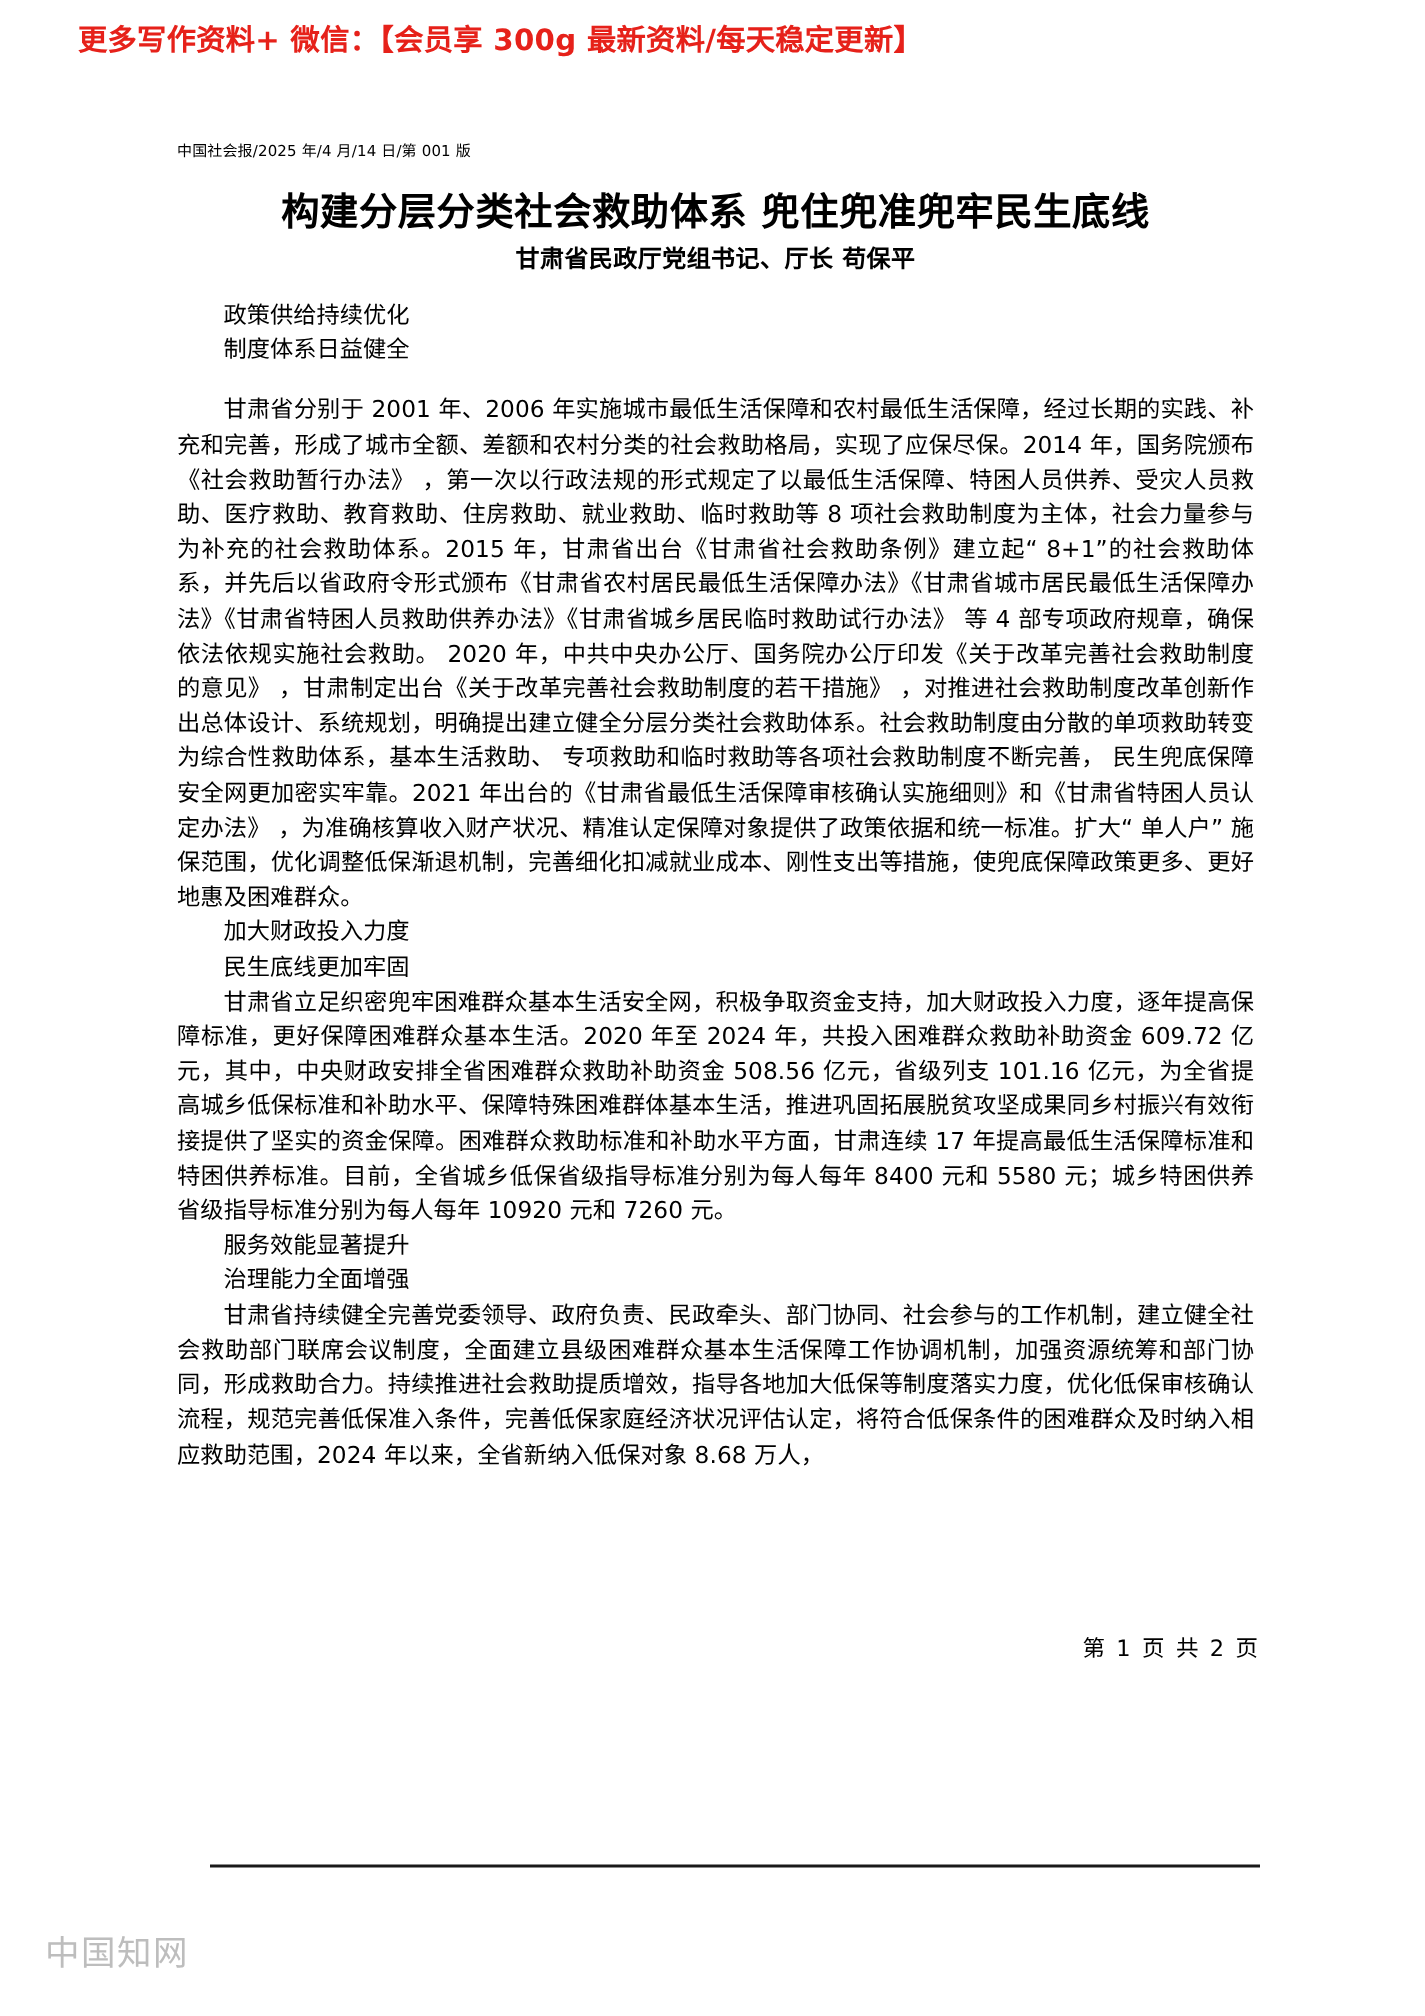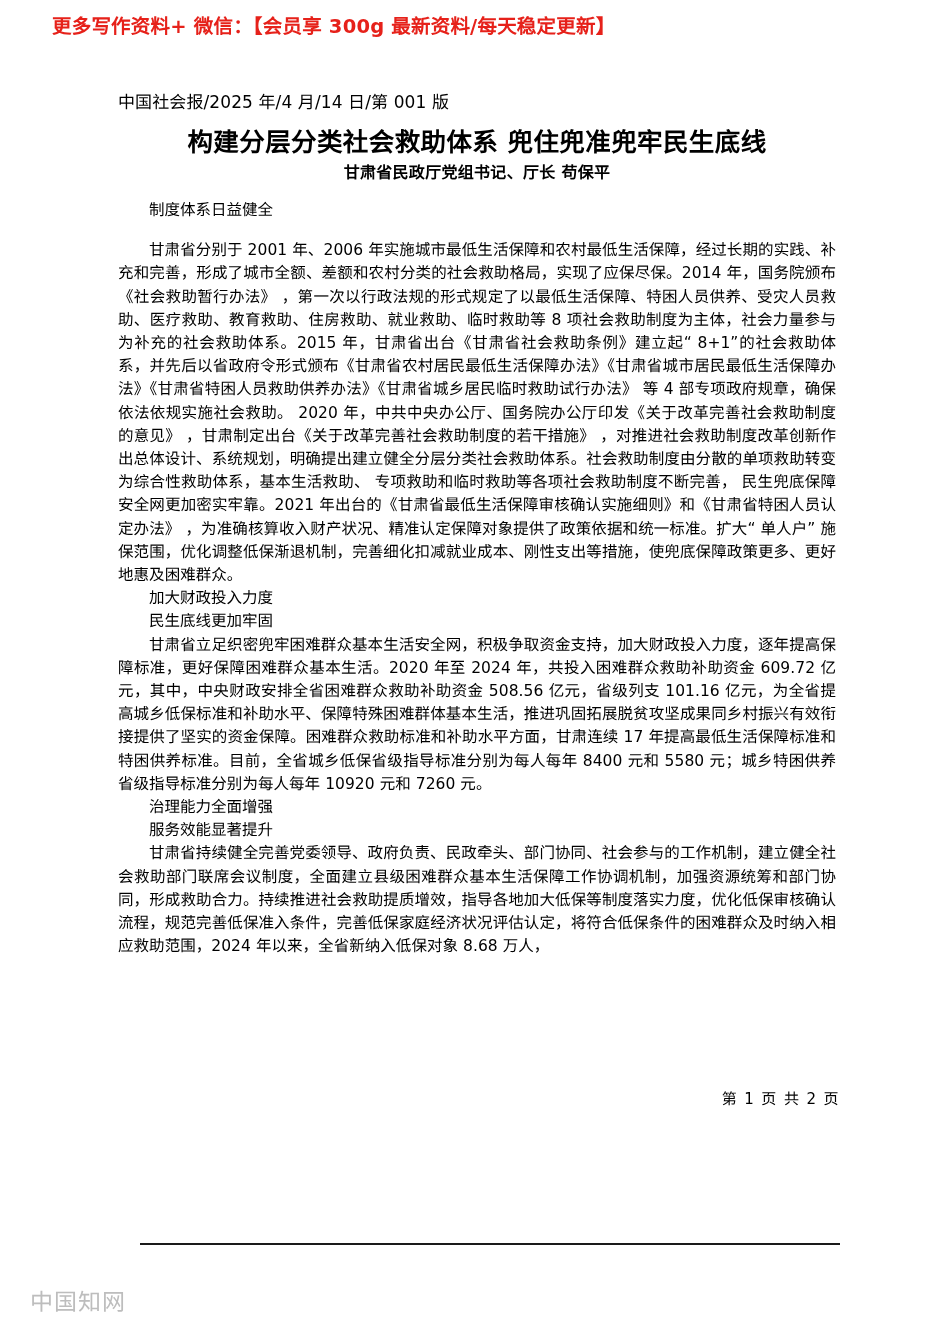--- a/index.html
+++ b/index.html
@@ -47,21 +47,21 @@
   }
 
   .doc-body {
     position: absolute;
     left: 118px;
     top: 92px;
     width: 718px;
   }
 
   .source-line {
-    font-size: 17px;
+    font-size: 10px;
     line-height: 20px;
     letter-spacing: 0.1px;
     margin: 0 0 4px 0;
     white-space: nowrap;
   }
 
   .headline {
     font-size: 25.5px;
     font-weight: bold;
     text-align: center;
@@ -151,31 +151,32 @@
   </div>
 
   <div class="doc-body">
 
     <p class="source-line">中国社会报/2025 年/4 月/14 日/第 001 版</p>
 
     <h1 class="headline">构建分层分类社会救助体系  兜住兜准兜牢民生底线</h1>
 
     <p class="byline">甘肃省民政厅党组书记、厅长  苟保平</p>
 
+    <p class="subhead">政策供给持续优化</p>
     <p class="subhead">制度体系日益健全</p>
 
     <div class="gap-md"></div>
 
     <p class="para">甘肃省分别于 2001 年、2006 年实施城市最低生活保障和农村最低生活保障，经过长期的实践、补充和完善，形成了城市全额、差额和农村分类的社会救助格局，实现了应保尽保。2014 年，国务院颁布《社会救助暂行办法》 ，第一次以行政法规的形式规定了以最低生活保障、特困人员供养、受灾人员救助、医疗救助、教育救助、住房救助、就业救助、临时救助等 8 项社会救助制度为主体，社会力量参与为补充的社会救助体系。2015 年，甘肃省出台《甘肃省社会救助条例》建立起“ 8+1”的社会救助体系，并先后以省政府令形式颁布《甘肃省农村居民最低生活保障办法》《甘肃省城市居民最低生活保障办法》《甘肃省特困人员救助供养办法》《甘肃省城乡居民临时救助试行办法》 等 4 部专项政府规章，确保依法依规实施社会救助。 2020 年，中共中央办公厅、国务院办公厅印发《关于改革完善社会救助制度的意见》 ，甘肃制定出台《关于改革完善社会救助制度的若干措施》 ，对推进社会救助制度改革创新作出总体设计、系统规划，明确提出建立健全分层分类社会救助体系。社会救助制度由分散的单项救助转变为综合性救助体系，基本生活救助、 专项救助和临时救助等各项社会救助制度不断完善， 民生兜底保障安全网更加密实牢靠。2021 年出台的《甘肃省最低生活保障审核确认实施细则》和《甘肃省特困人员认定办法》 ，为准确核算收入财产状况、精准认定保障对象提供了政策依据和统一标准。扩大“ 单人户” 施保范围，优化调整低保渐退机制，完善细化扣减就业成本、刚性支出等措施，使兜底保障政策更多、更好地惠及困难群众。</p>
     <p class="subhead">加大财政投入力度</p>
     <p class="subhead">民生底线更加牢固</p>
 
     <p class="para">甘肃省立足织密兜牢困难群众基本生活安全网，积极争取资金支持，加大财政投入力度，逐年提高保障标准，更好保障困难群众基本生活。2020 年至 2024 年，共投入困难群众救助补助资金 609.72 亿元，其中，中央财政安排全省困难群众救助补助资金 508.56 亿元，省级列支 101.16 亿元，为全省提高城乡低保标准和补助水平、保障特殊困难群体基本生活，推进巩固拓展脱贫攻坚成果同乡村振兴有效衔接提供了坚实的资金保障。困难群众救助标准和补助水平方面，甘肃连续 17 年提高最低生活保障标准和特困供养标准。目前，全省城乡低保省级指导标准分别为每人每年 8400 元和 5580 元；城乡特困供养省级指导标准分别为每人每年 10920 元和 7260 元。</p>
+    <p class="subhead">服务效能显著提升</p>
     <p class="subhead">治理能力全面增强</p>
-    <p class="subhead">服务效能显著提升</p>
 
     <p class="para">甘肃省持续健全完善党委领导、政府负责、民政牵头、部门协同、社会参与的工作机制，建立健全社会救助部门联席会议制度，全面建立县级困难群众基本生活保障工作协调机制，加强资源统筹和部门协同，形成救助合力。持续推进社会救助提质增效，指导各地加大低保等制度落实力度，优化低保审核确认流程，规范完善低保准入条件，完善低保家庭经济状况评估认定，将符合低保条件的困难群众及时纳入相应救助范围，2024 年以来，全省新纳入低保对象 8.68 万人，</p>
 
   </div>
 
   <div class="page-number">第 1 页 共 2 页</div>
 
   <div class="cnki-rule"></div>
 
   <div class="cnki-mark">

